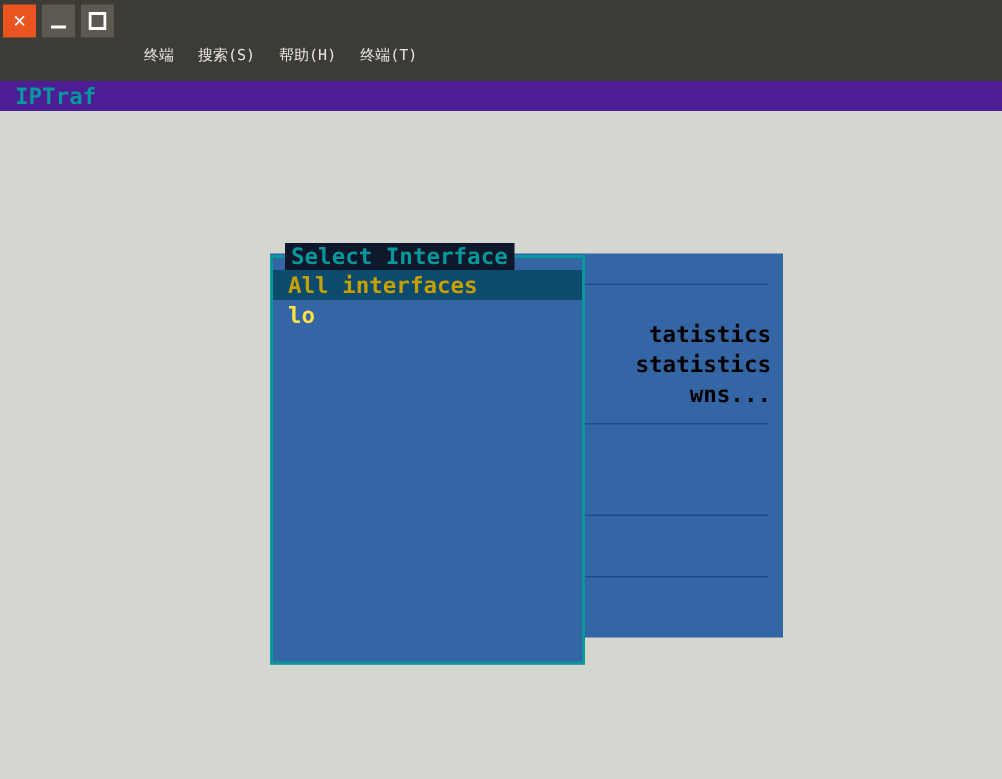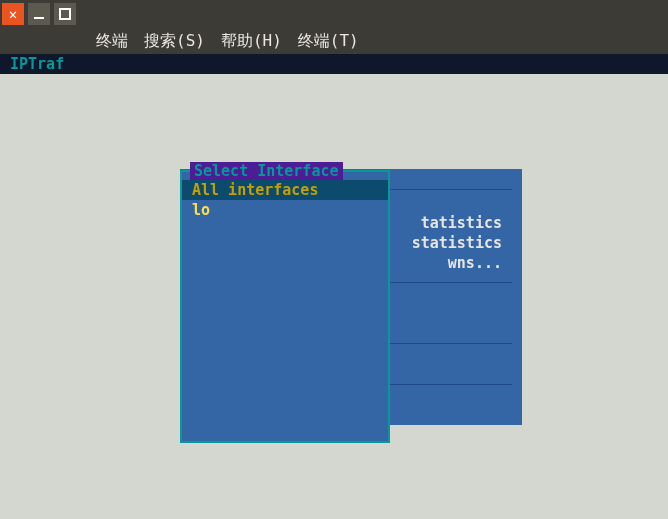--- a/index.html
+++ b/index.html
@@ -28,68 +28,67 @@
       color: #fff;
       font-size: 14px;
       font-weight: bold;
     }
     .win-close { background: #e95420; }
     .win-min, .win-max { background: #5b5950; }
     .menubar {
       height: 26px;
       background: #3c3b36;
       display: flex;
-      align-items: center;
       padding-left: 90px;
       gap: 4px;
       color: #e8e6df;
-      font-size: 16px;
+      font-size: 10px;
       font-weight: normal;
     }
     .menuitem { padding: 2px 6px; }
     .terminal {
       position: relative;
       width: 668px;
       height: 491px;
       background: #d3d7cf;
     }
     .topbar {
       position: absolute;
       top: 0; left: 0; right: 0;
       height: 20px;
-      background: #0f172a;
+      background: #4c1d95;
       color: #06989a;
       padding-left: 10px;
       line-height: 20px;
     }
     .panel-back {
       position: absolute;
       top: 115px;
       left: 180px;
       width: 342px;
       height: 256px;
       background: #3465a4;
     }
     .panel-back .line { border-top: 1px solid #204a87; margin: 0 10px; }
     .panel-back .l1 { margin-top: 20px; }
-    .panel-back .rt { position: absolute; right: 20px; color: #e5e5e5; line-height: 20px; }
+    .panel-back .rt { position: absolute; right: 8px; color: #000000; line-height: 20px; }
     .panel-front {
       position: absolute;
       top: 116px;
       left: 180px;
       width: 210px;
       height: 273px;
       background: #3465a4;
       border: 2px solid #06989a;
     }
     .panel-title {
       position: absolute;
       top: -10px;
       left: 8px;
-      background: #4c1d95;
+      background: #0f172a;
       color: #06989a;
       padding: 0 4px;
     }
     .list { margin-top: 8px; }
     .list-item {
       padding: 0 10px;
       line-height: 20px;
       color: #fde047;
     }
     .list-item.selected {

